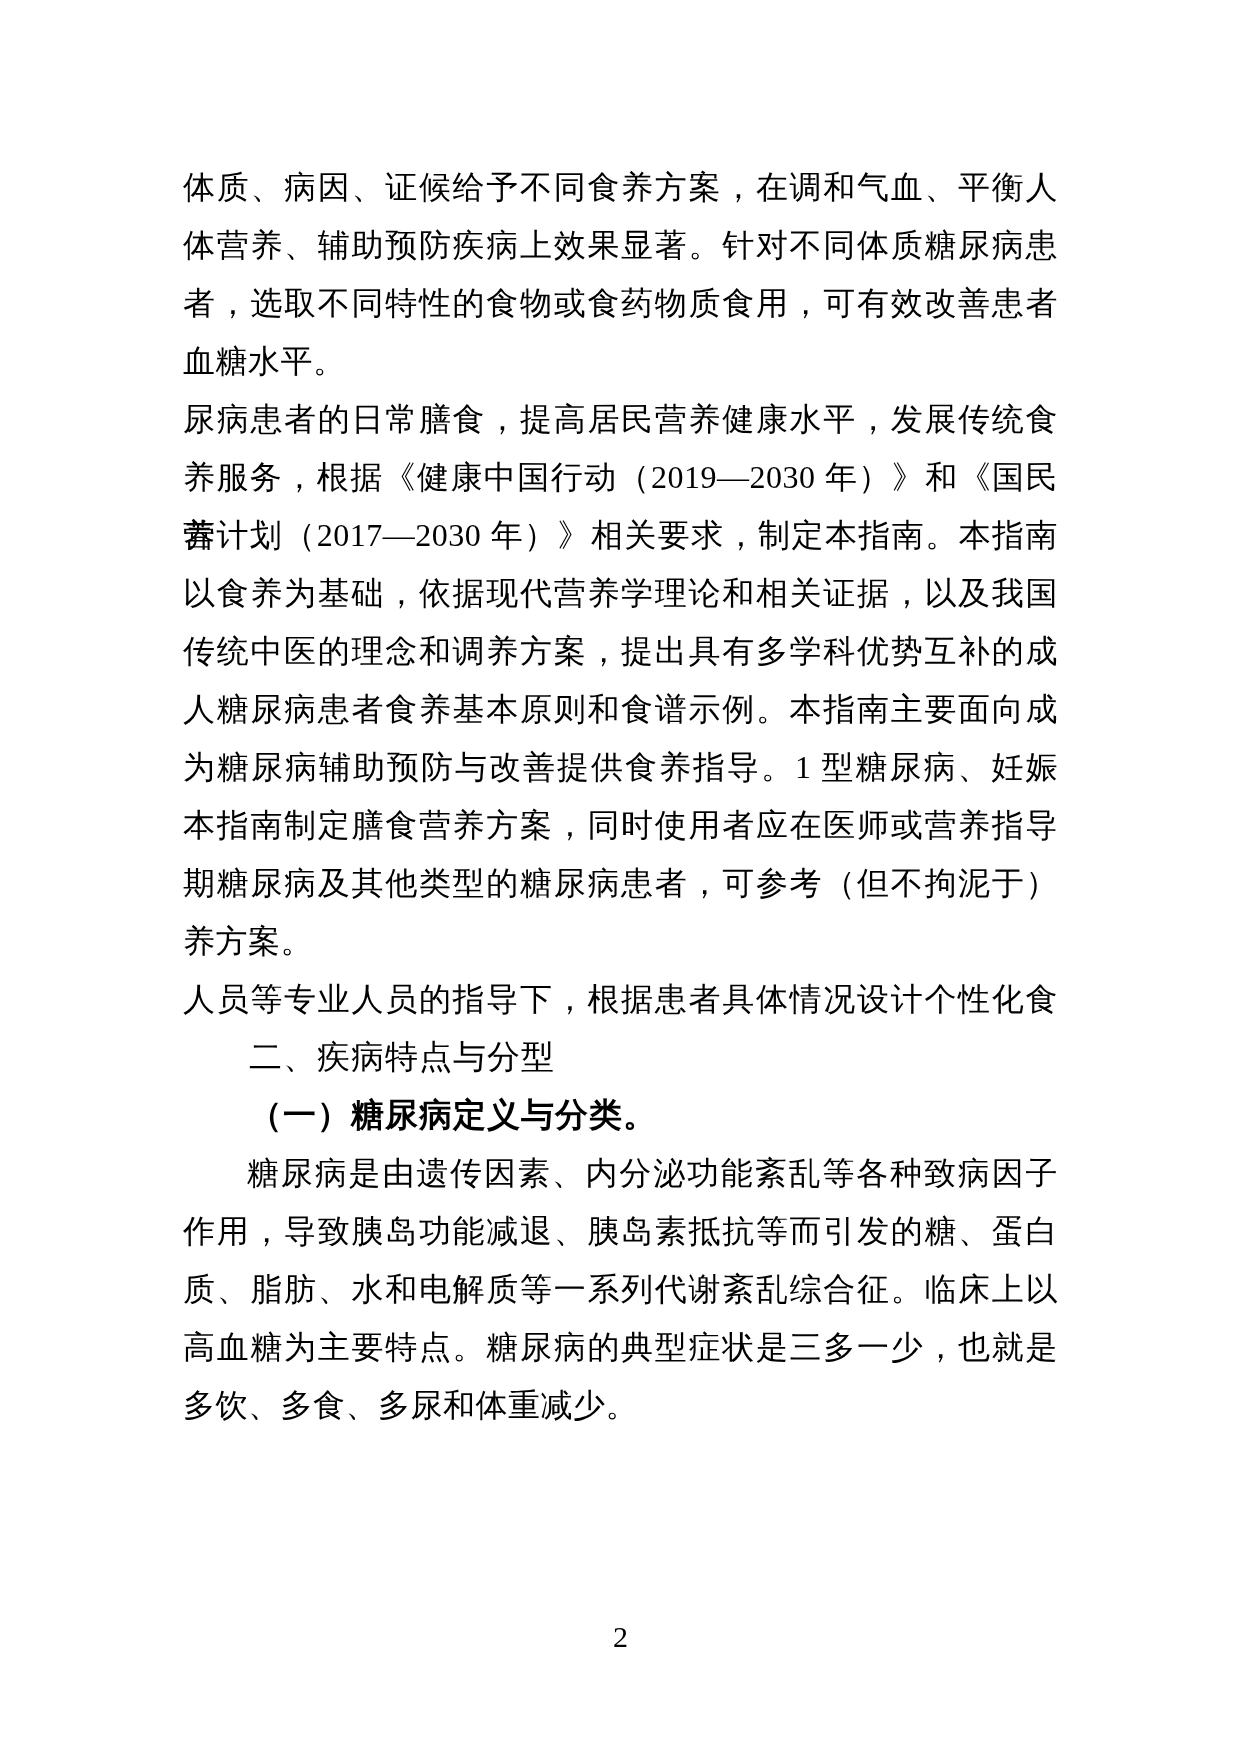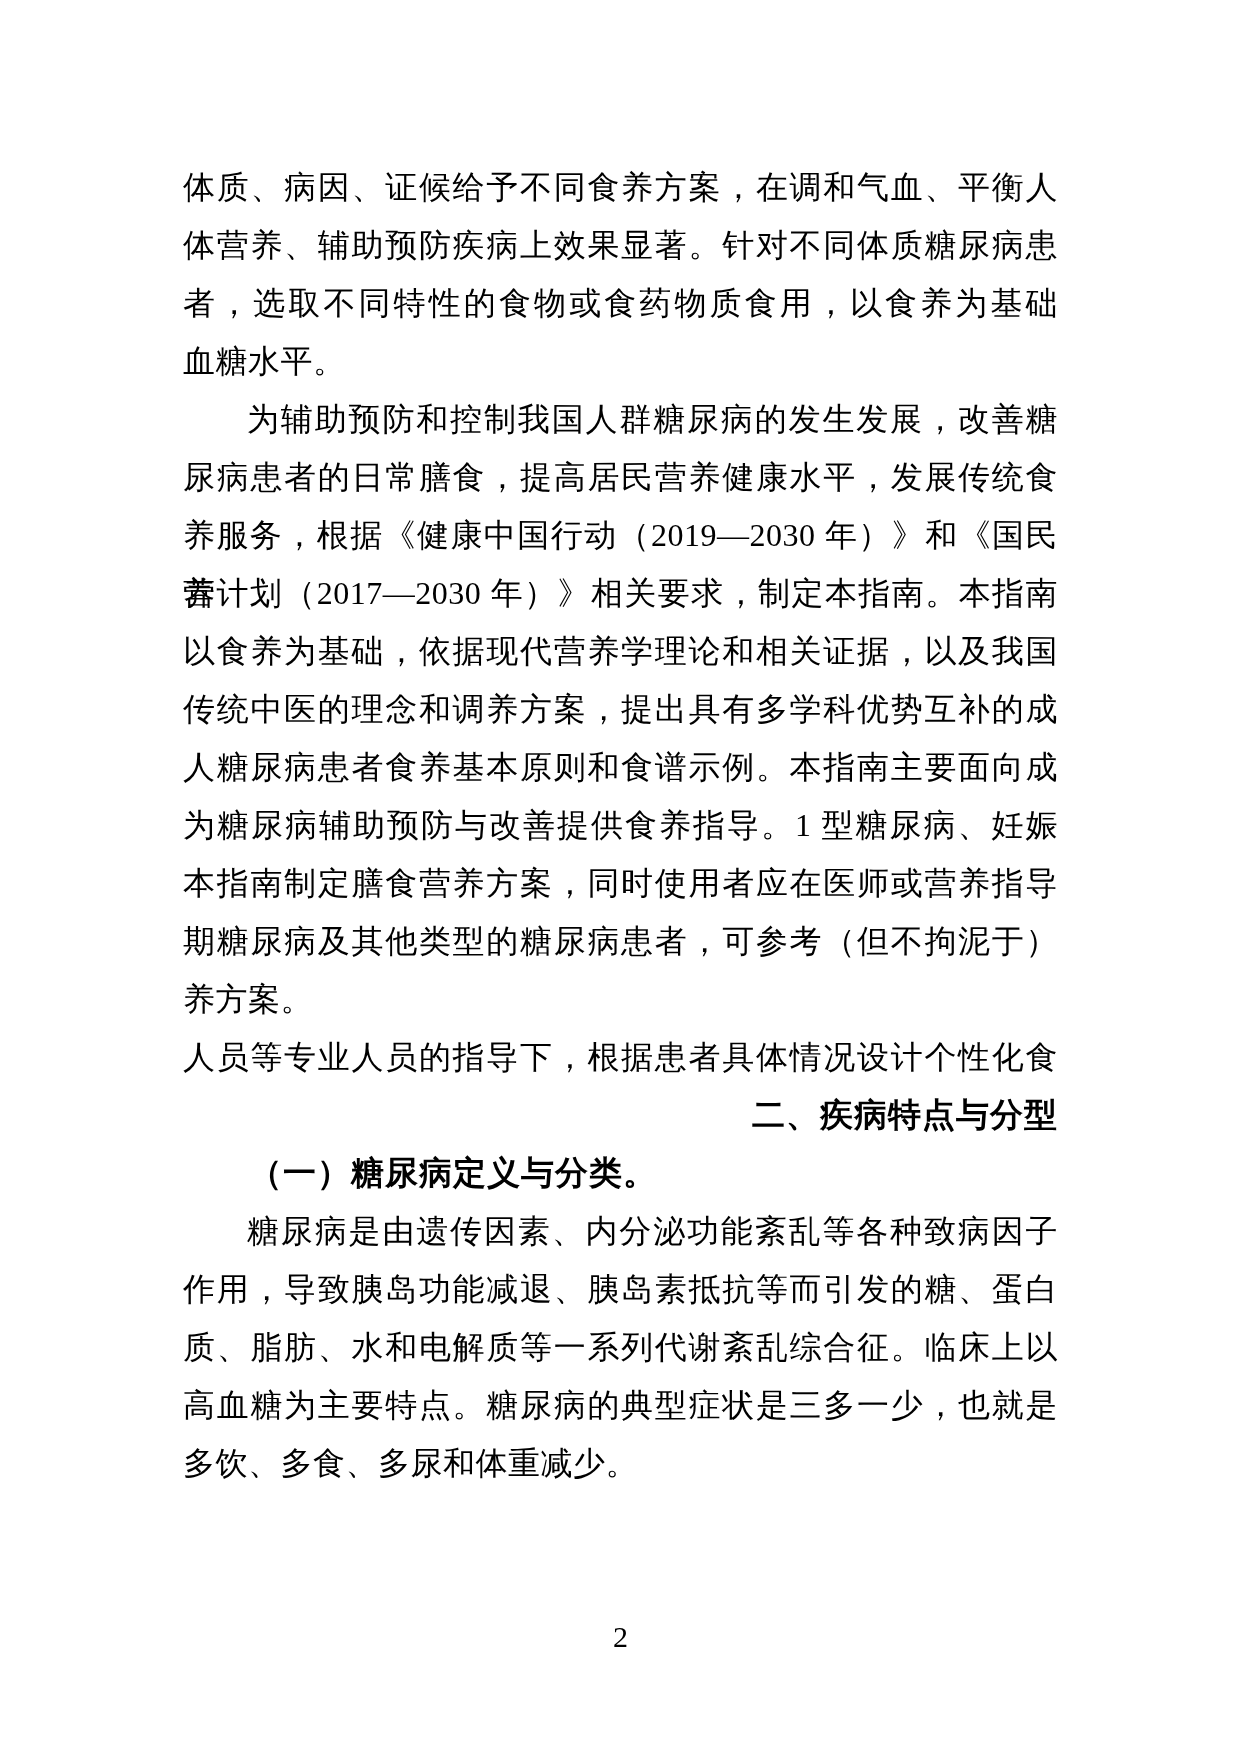--- a/index.html
+++ b/index.html
@@ -35,23 +35,22 @@
   .indent { text-indent: 2em; }
   h2.heading, h3.subheading {
     margin: 0;
     font-size: 33px;
     height: 58px;
     line-height: 58px;
     text-align: left;
   }
   h2.heading {
     font-family: "Liberation Sans", "DejaVu Sans", sans-serif;
-    font-weight: 700;
+    font-weight: 400;
     letter-spacing: 1px;
-    text-align: right;
   }
   h3.subheading {
     font-weight: 700;
     letter-spacing: 1px;
   }
   .page-footer {
     position: absolute;
     left: 0; top: 1608px;
     width: 100%;
     text-align: center;
@@ -61,26 +60,25 @@
 </style>
 </head>
 <body>
 
 <div class="page">
   <main class="text-block">
 
     <section>
       <div class="line j">体质、病因、证候给予不同食养方案，在调和气血、平衡人</div>
       <div class="line j">体营养、辅助预防疾病上效果显著。针对不同体质糖尿病患</div>
-      <div class="line j">者，选取不同特性的食物或食药物质食用，以食养为基础</div>
+      <div class="line j">者，选取不同特性的食物或食药物质食用，可有效改善患者</div>
       <div class="line">血糖水平。</div>
     </section>
 
     <section>
-      <div class="line j indent">为辅助预防和控制我国人群糖尿病的发生发展，改善糖</div>
       <div class="line j">尿病患者的日常膳食，提高居民营养健康水平，发展传统食</div>
       <div class="line j">养服务，根据《健康中国行动（2019—2030 年）》和《国民营</div>
       <div class="line j">养计划（2017—2030 年）》相关要求，制定本指南。本指南</div>
       <div class="line j">以食养为基础，依据现代营养学理论和相关证据，以及我国</div>
       <div class="line j">传统中医的理念和调养方案，提出具有多学科优势互补的成</div>
       <div class="line j">人糖尿病患者食养基本原则和食谱示例。本指南主要面向成</div>
       <div class="line j">为糖尿病辅助预防与改善提供食养指导。1 型糖尿病、妊娠</div>
       <div class="line j">本指南制定膳食营养方案，同时使用者应在医师或营养指导</div>
       <div class="line j">期糖尿病及其他类型的糖尿病患者，可参考（但不拘泥于）</div>
       <div class="line">养方案。</div>

